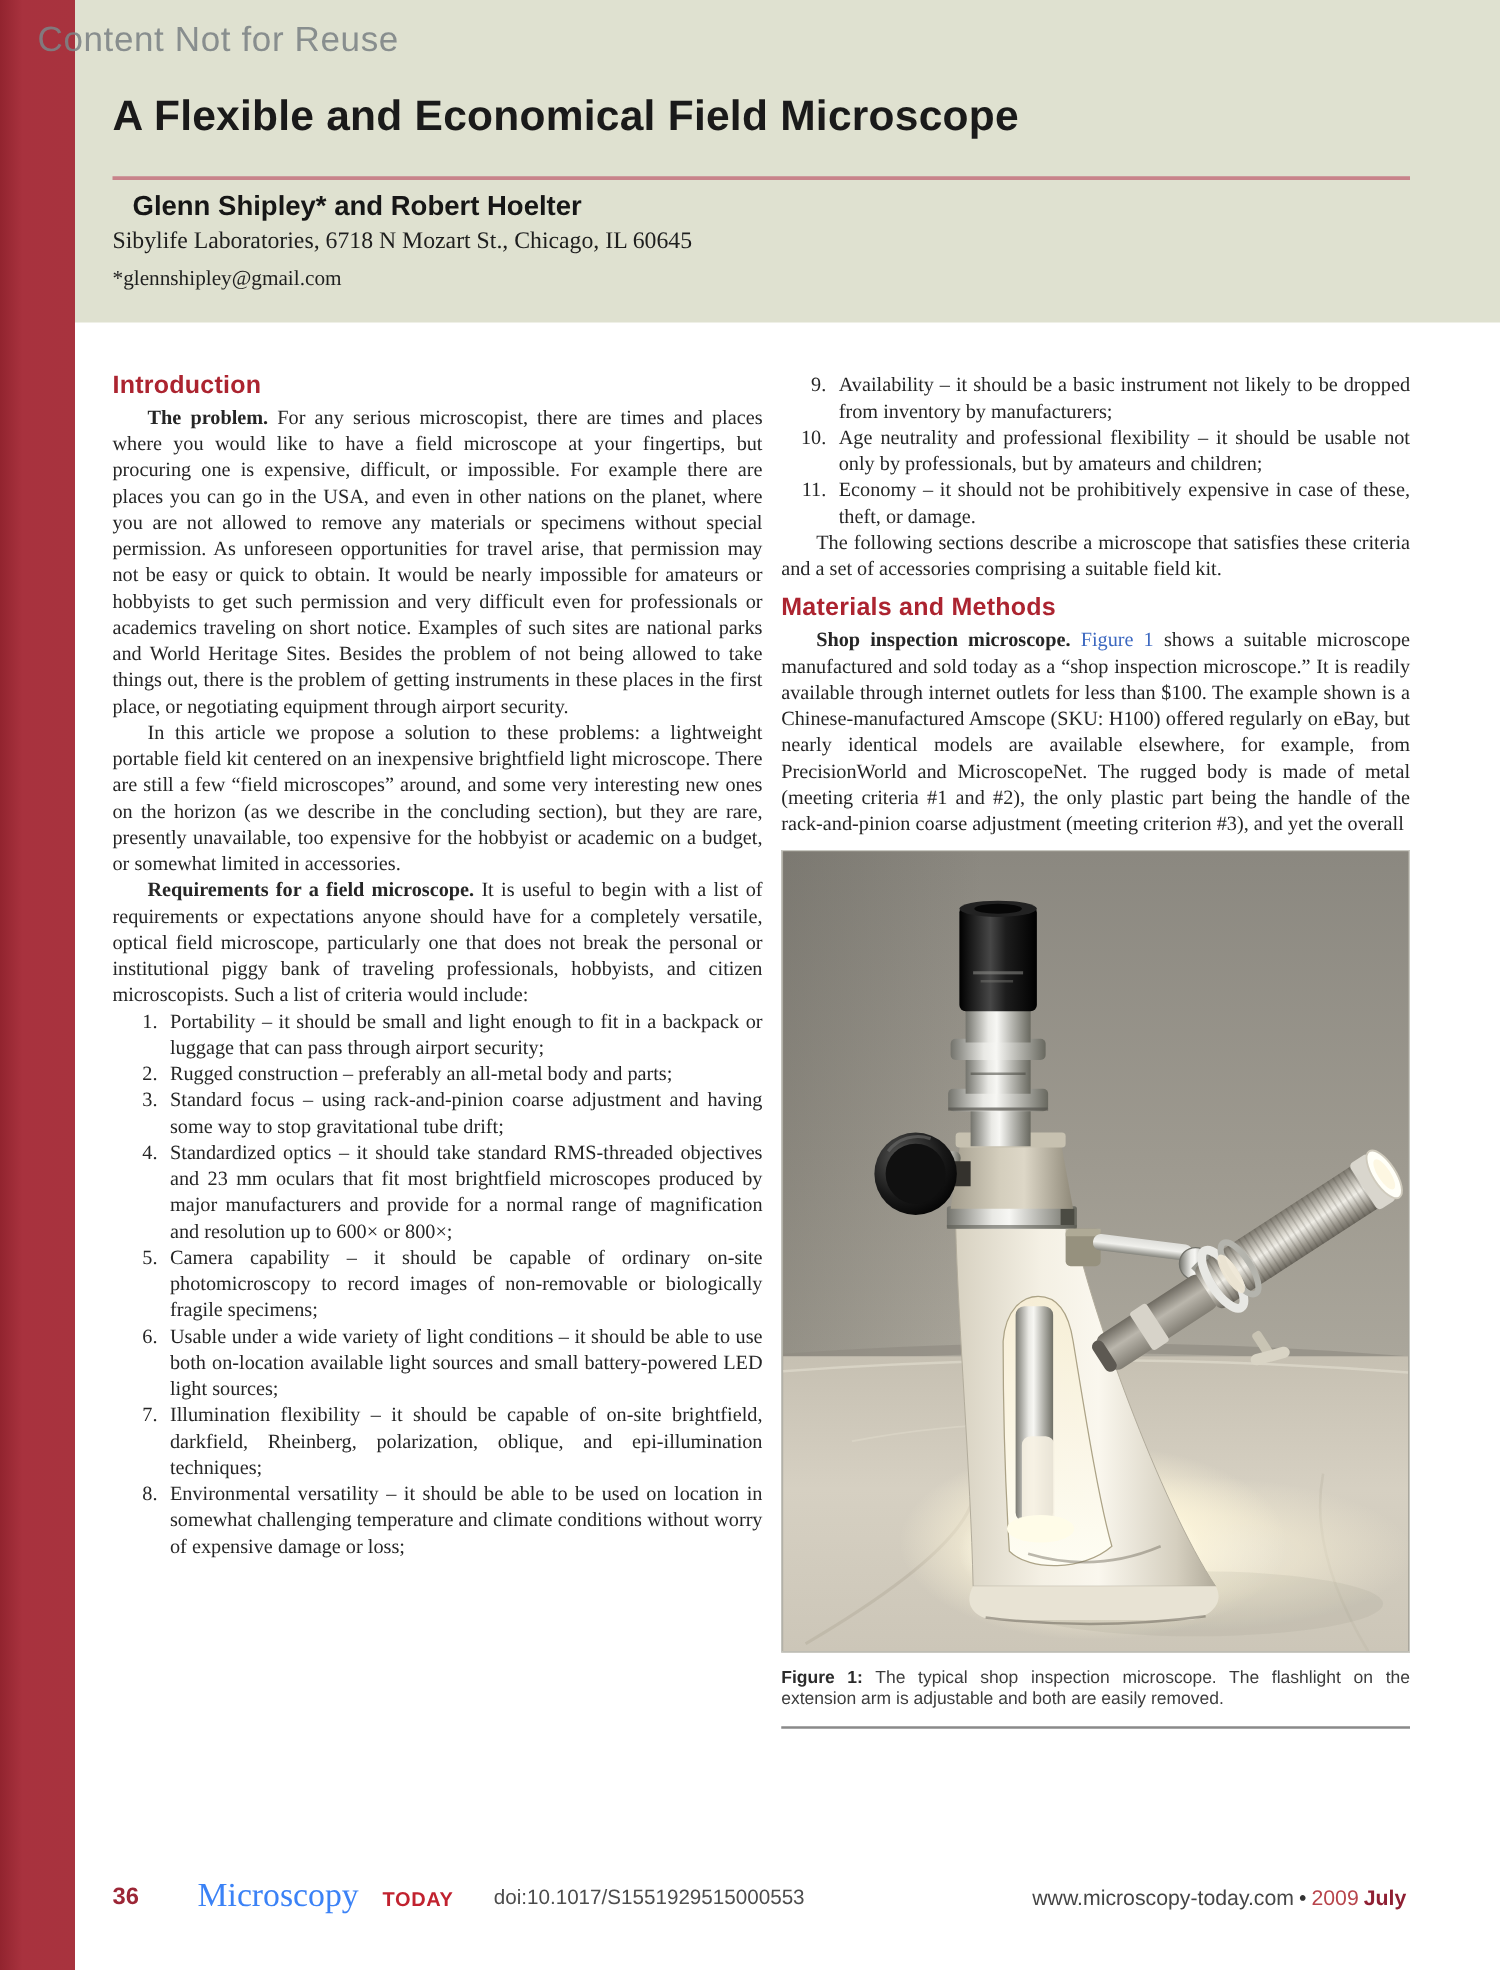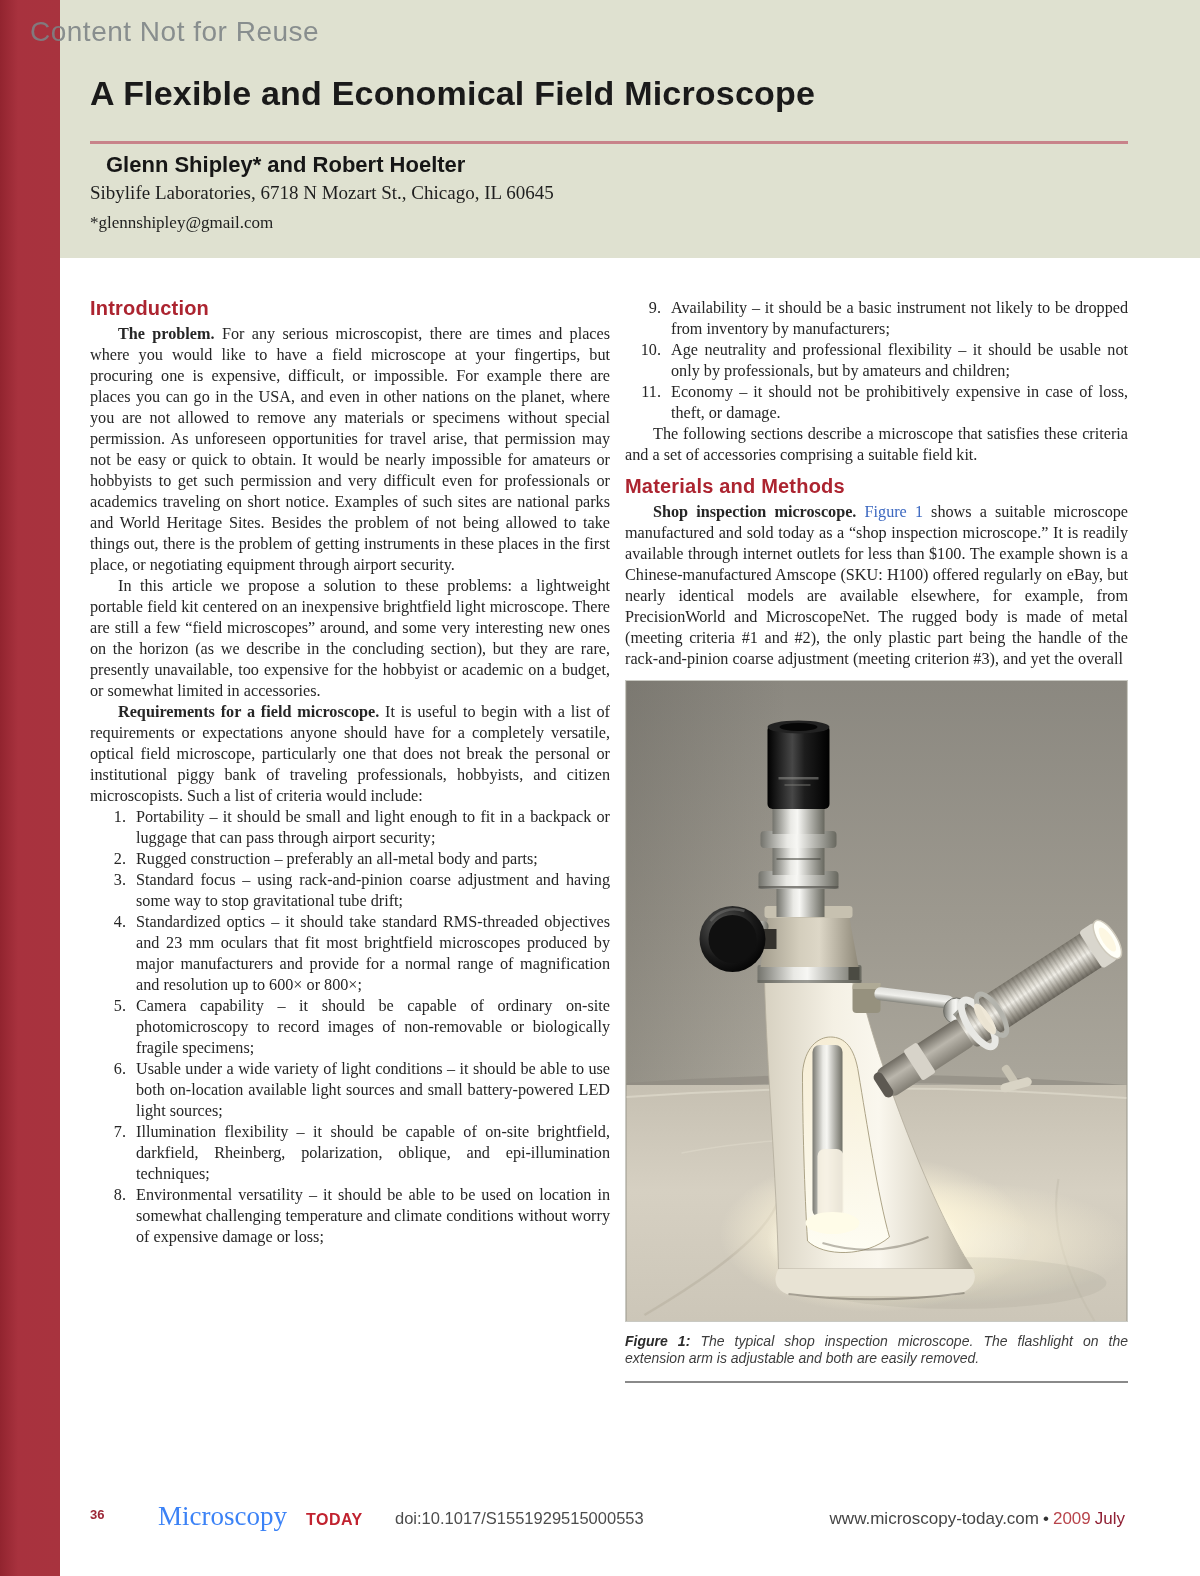--- a/index.html
+++ b/index.html
@@ -25,39 +25,39 @@
   h2.sect{font-family:"Liberation Sans",sans-serif;font-size:20px;font-weight:bold;
           color:#ac2430;margin:0 0 5px 0;text-align:left;letter-spacing:.2px;}
   h2.sect-mm{margin-top:10px;}
   .para{margin:0;text-indent:28px;}
   .lead{font-weight:bold;}
   .fig-link{color:#3c68c0;cursor:pointer;}
   ol.criteria{list-style:none;margin:0;padding:0;}
   ol.criteria li{position:relative;padding-left:46px;text-align:justify;}
   ol.criteria .num{position:absolute;left:6px;top:0;width:30px;text-align:right;}
 
-  .figure-block{margin-top:10px;width:503px;font-style:italic;}
+  .figure-block{margin-top:10px;width:503px;}
   .photo{display:block;width:501px;height:640px;border:1px solid #c9c9c2;background:#9a968c;}
   .caption{font-family:"Liberation Sans",sans-serif;font-size:14px;line-height:17px;
            color:#3d3d3d;margin-top:11px;text-align:justify;}
   .cap-label{font-weight:bold;color:#2b2b2b;}
   .cap-rule{margin-top:12px;width:503px;height:2px;background:#8a8a8a;}
 
   .footer{position:absolute;left:90px;top:1504px;width:1038px;height:42px;
           font-family:"Liberation Sans",sans-serif;}
-  .pageno{position:absolute;left:0;top:3px;font-size:13px;font-weight:bold;color:#9c2636;}
+  .pageno{position:absolute;left:0;top:3px;font-size:19px;font-weight:bold;color:#9c2636;}
   .logo{position:absolute;left:68px;top:-3px;white-space:nowrap;}
   .logo-m{font-family:"Liberation Serif",serif;font-size:27px;color:#3b82f6;}
   .logo-t{font-family:"Liberation Sans",sans-serif;font-size:16px;font-weight:bold;
           color:#c1222f;margin-left:19px;letter-spacing:.5px;}
   .doi{position:absolute;left:305px;top:5px;font-size:16.5px;color:#4c4c4c;}
   .f-right{position:absolute;right:3px;top:5px;font-size:17px;color:#454545;white-space:nowrap;}
   .f-bullet{color:#333;margin:0 4px;}
   .f-year{color:#b8444b;}
-  .f-month{color:#8f1f33;font-weight:normal;margin-left:4px;margin-top:25px;}
+  .f-month{color:#8f1f33;font-weight:bold;margin-left:4px;margin-top:25px;}
 </style>
 </head>
 <body>
 
 <div class="page">
   <div class="redbar"></div>
   <div class="headerband"></div>
   <div class="watermark">Content Not for Reuse</div>
   <div class="title">A Flexible and Economical Field Microscope</div>
   <div class="title-rule"></div>
@@ -81,21 +81,21 @@
         <li><span class="num">6.</span><span>Usable under a wide variety of light conditions – it should be able to use both on-location available light sources and small battery-powered LED light sources;</span></li>
         <li><span class="num">7.</span><span>Illumination flexibility – it should be capable of on-site brightfield, darkfield, Rheinberg, polarization, oblique, and epi-illumination techniques;</span></li>
         <li><span class="num">8.</span><span>Environmental versatility – it should be able to be used on location in somewhat challenging temperature and climate conditions without worry of expensive damage or loss;</span></li>
       </ol>
     </div>
 
     <div class="col col-right">
       <ol class="criteria">
         <li><span class="num">9.</span><span>Availability – it should be a basic instrument not likely to be dropped from inventory by manufacturers;</span></li>
         <li><span class="num">10.</span><span>Age neutrality and professional flexibility – it should be usable not only by professionals, but by amateurs and children;</span></li>
-        <li><span class="num">11.</span><span>Economy – it should not be prohibitively expensive in case of loss, theft, or damage.</span></li>
+        <li><span class="num">11.</span><span>Economy – it should not be prohibitively expensive in case of these, theft, or damage.</span></li>
       </ol>
       <p class="para">The following sections describe a microscope that satisfies these criteria and a set of accessories comprising a suitable field kit.</p>
       <h2 class="sect sect-mm">Materials and Methods</h2>
       <p class="para"><span class="lead">Shop inspection microscope.</span> <span class="fig-link">Figure 1</span> <span>shows a suitable microscope manufactured and sold today as a “shop inspection microscope.” It is readily available through internet outlets for less than $100. The example shown is a Chinese-manufactured Amscope (SKU: H100) offered regularly on eBay, but nearly identical models are available elsewhere, for example, from PrecisionWorld and MicroscopeNet. The rugged body is made of metal (meeting criteria #1 and #2), the only plastic part being the handle of the rack-and-pinion coarse adjustment (meeting criterion #3), and yet the overall</span></p>
 
       <div class="figure-block">
         <svg class="photo" viewBox="0 0 500 640" xmlns="http://www.w3.org/2000/svg">
           <defs>
             <linearGradient id="wallG" x1="0" y1="0" x2="0" y2="1">
               <stop offset="0" stop-color="#8b8880"></stop>

